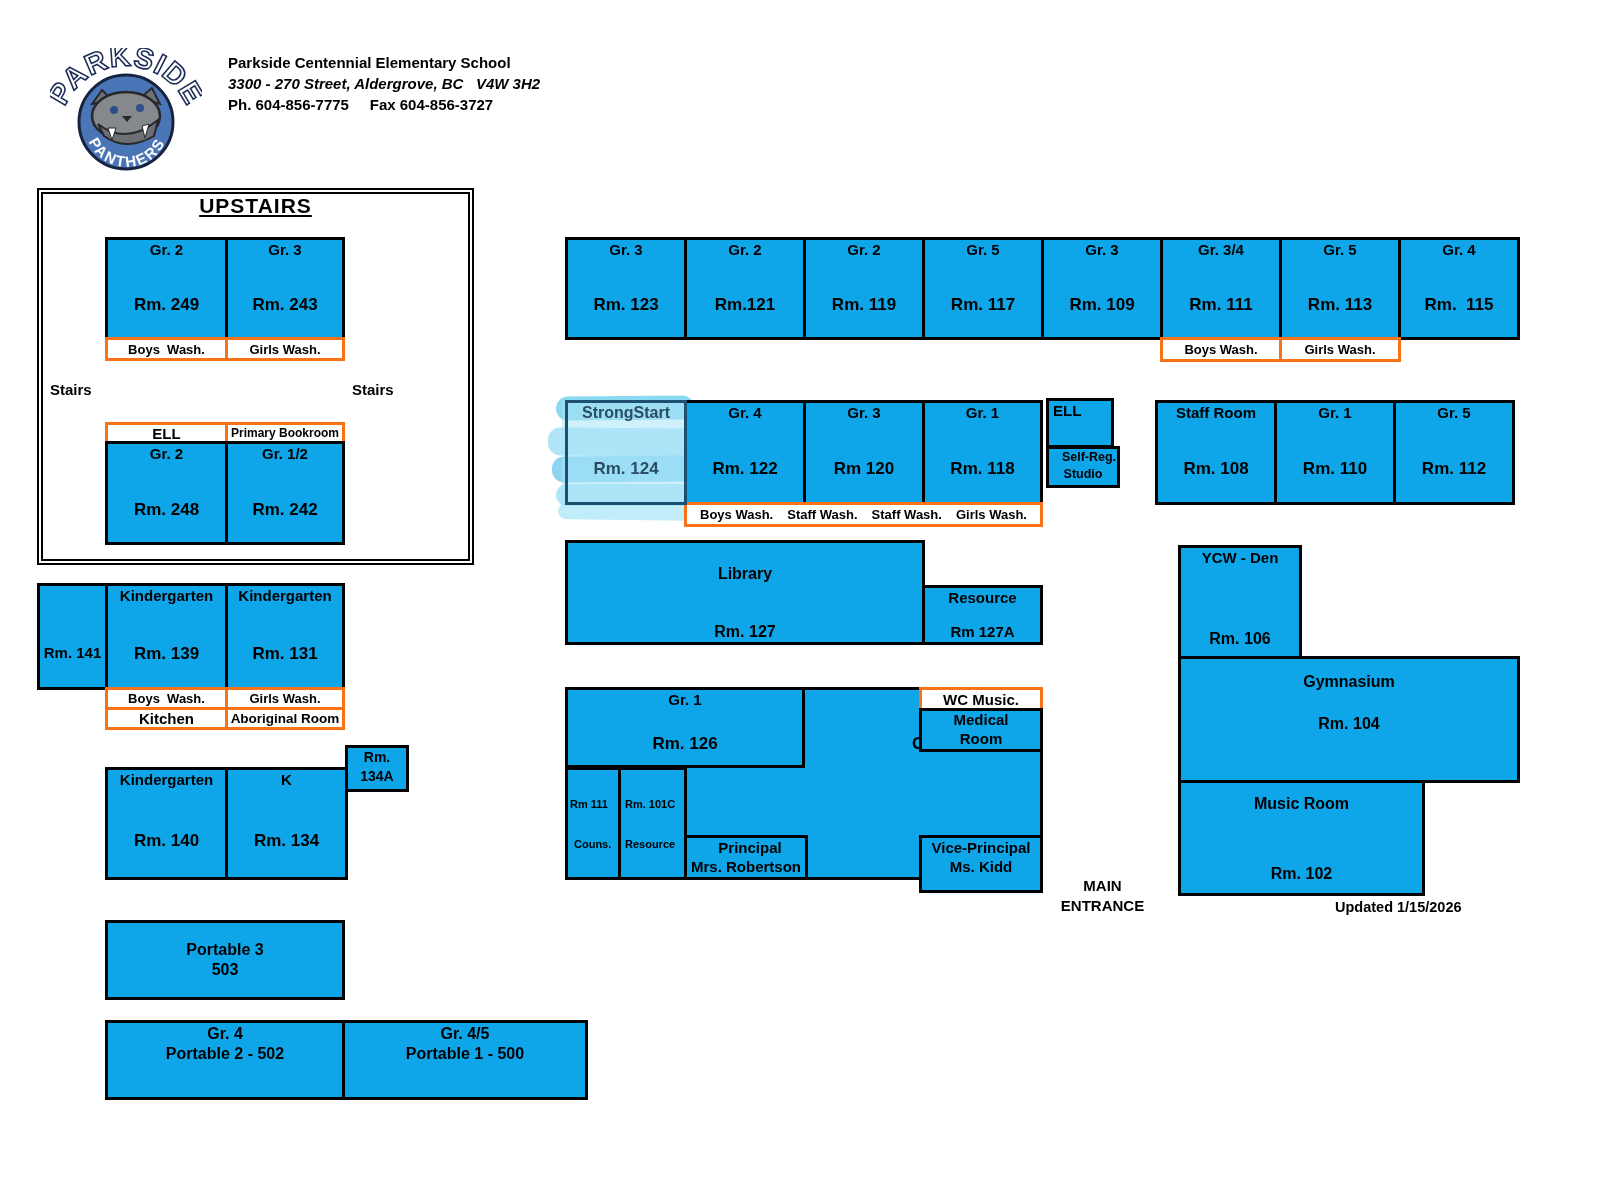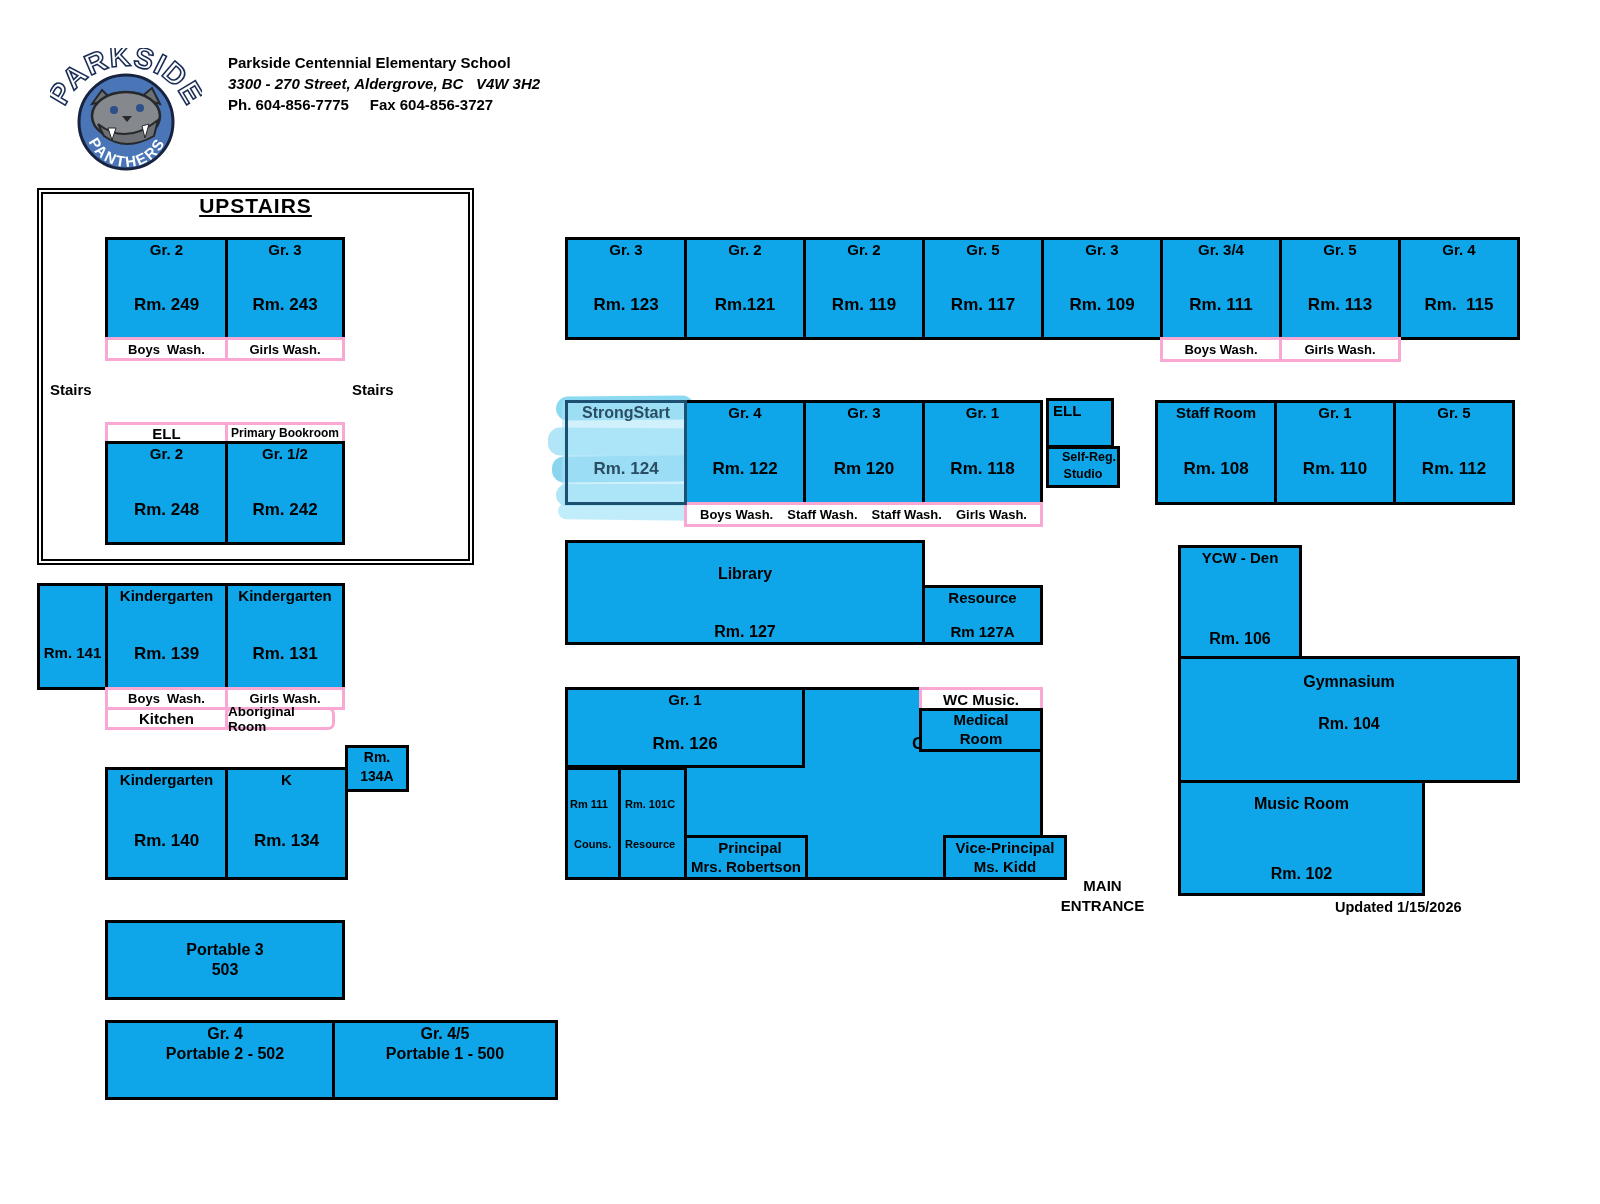--- a/index.html
+++ b/index.html
@@ -2,21 +2,21 @@
 <html><head>
 <meta charset="utf-8">
 <style>
   html,body{margin:0;padding:0;background:#ffffff;}
   .canvas{position:relative;width:1600px;height:1204px;background:#fff;overflow:hidden;
           font-family:"Liberation Sans", sans-serif;color:#000;}
   .pre{white-space:pre;}
   .room{position:absolute;border:3px solid #000;box-sizing:border-box;background:#0ea5e9;}
   .grade{position:absolute;top:1px;left:0;right:0;text-align:center;font-weight:bold;font-size:15px;}
   .rm{position:absolute;top:57%;left:0;right:0;text-align:center;font-weight:bold;font-size:17px;}
-  .strip{position:absolute;border:3px solid #f9a8d4;box-sizing:border-box;background:#fff;
+  .strip{position:absolute;border:3px solid #f97316;box-sizing:border-box;background:#fff;
          display:flex;align-items:center;justify-content:center;font-weight:bold;font-size:13px;}
   .lbl{position:absolute;font-weight:bold;}
   .hl{position:absolute;border-radius:12px;}
   .center{text-align:center;}
 </style>
 </head>
 <body>
 
 <div class="canvas">
 
@@ -207,21 +207,21 @@
     <div class="lbl" style="left:6px;top:68px;font-size:11px;">Couns.</div>
   </div>
   <div class="room" style="left:618px;top:767px;width:69px;height:113px;">
     <div class="lbl" style="left:4px;top:28px;font-size:11px;">Rm. 101C</div>
     <div class="lbl" style="left:4px;top:68px;font-size:11px;">Resource</div>
   </div>
   <div class="room" style="left:684px;top:835px;width:124px;height:45px;">
     <div class="lbl center" style="left:0;right:0;top:1px;font-size:15px;margin-left:8px;">Principal</div>
     <div class="lbl center" style="left:-6px;right:-6px;top:20px;font-size:15px;">Mrs. Robertson</div>
   </div>
-  <div class="room" style="left:919px;top:835px;width:124px;height:45px;margin-left:24px;">
+  <div class="room" style="left:919px;top:835px;width:124px;height:58px;">
     <div class="lbl center" style="left:0;right:0;top:1px;font-size:15px;">Vice-Principal</div>
     <div class="lbl center" style="left:0;right:0;top:20px;font-size:15px;">Ms. Kidd</div>
   </div>
 
   <div class="lbl center" style="left:1045px;top:876px;width:115px;font-size:15px;line-height:20px;">
     <div>MAIN</div>
     <div>ENTRANCE</div>
   </div>
   <div class="lbl" style="left:1335px;top:899px;font-size:14.5px;font-weight:600;">Updated 1/15/2026</div>
 
@@ -232,21 +232,21 @@
     <div class="grade">Kindergarten</div>
     <div class="rm">Rm. 139</div>
   </div>
   <div class="room" style="left:225px;top:583px;width:120px;height:107px;">
     <div class="grade">Kindergarten</div>
     <div class="rm">Rm. 131</div>
   </div>
   <div class="strip pre" style="left:105px;top:687px;width:123px;height:23px;">Boys  Wash.</div>
   <div class="strip" style="left:225px;top:687px;width:120px;height:23px;">Girls Wash.</div>
   <div class="strip" style="left:105px;top:707px;width:123px;height:23px;font-size:15px;">Kitchen</div>
-  <div class="strip" style="left:225px;top:707px;width:110px;height:23px;font-size:13.5px;border-radius:7px;">Aboriginal Room</div>
+  <div class="strip" style="left:225px;top:707px;width:120px;height:23px;font-size:13.5px;">Aboriginal Room</div>
 
   <div class="room" style="left:345px;top:745px;width:64px;height:47px;">
     <div class="lbl center" style="left:0;right:0;top:1px;font-size:14px;">Rm.</div>
     <div class="lbl center" style="left:0;right:0;top:20px;font-size:14px;">134A</div>
   </div>
   <div class="room" style="left:105px;top:767px;width:123px;height:113px;">
     <div class="grade">Kindergarten</div>
     <div class="rm">Rm. 140</div>
   </div>
   <div class="room" style="left:225px;top:767px;width:123px;height:113px;">
@@ -255,18 +255,18 @@
   </div>
 
   <div class="room" style="left:105px;top:920px;width:240px;height:80px;">
     <div class="lbl center" style="left:0;right:0;top:18px;font-size:16px;">Portable 3</div>
     <div class="lbl center" style="left:0;right:0;top:38px;font-size:16px;">503</div>
   </div>
   <div class="room" style="left:105px;top:1020px;width:240px;height:80px;">
     <div class="lbl center" style="left:0;right:0;top:2px;font-size:16px;">Gr. 4</div>
     <div class="lbl center" style="left:0;right:0;top:22px;font-size:16px;">Portable 2 - 502</div>
   </div>
-  <div class="room" style="left:332px;top:1020px;width:226px;height:80px;">
+  <div class="room" style="left:342px;top:1020px;width:246px;height:80px;">
     <div class="lbl center" style="left:0;right:0;top:2px;font-size:16px;">Gr. 4/5</div>
     <div class="lbl center" style="left:0;right:0;top:22px;font-size:16px;">Portable 1 - 500</div>
   </div>
 
 </div>
 
 </body></html>

